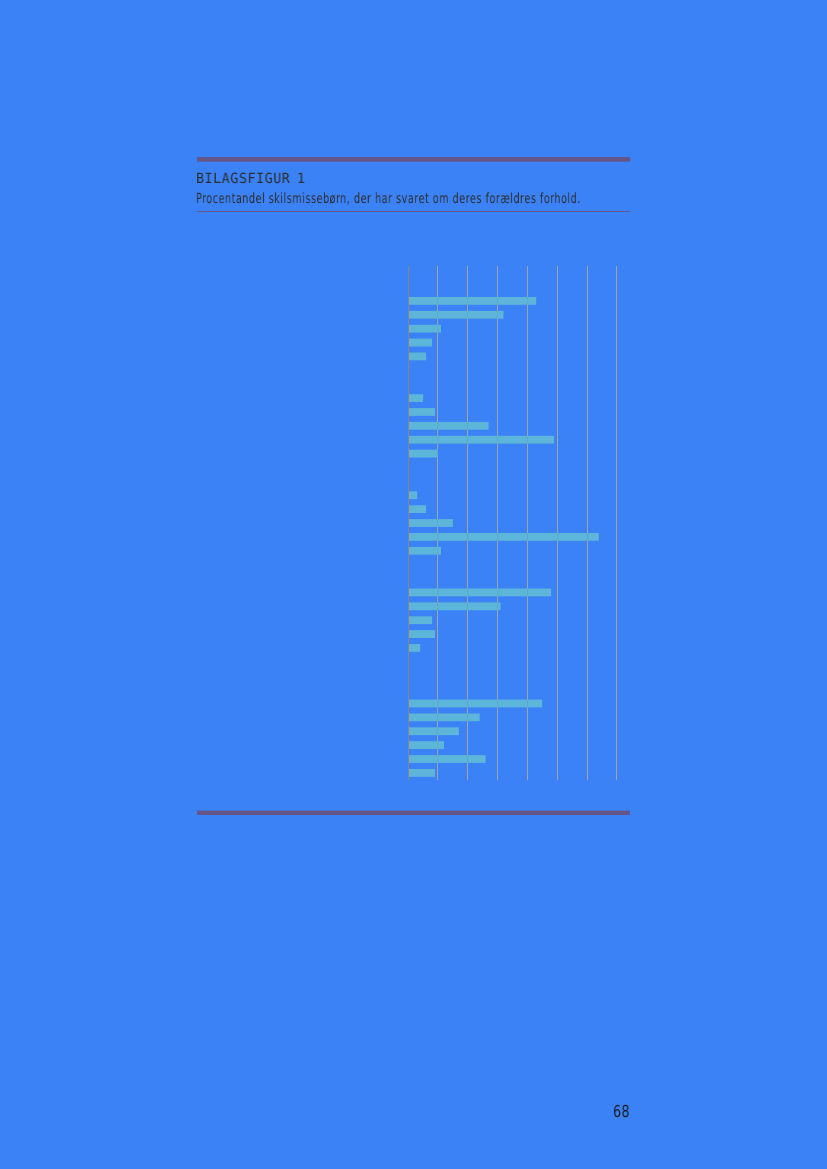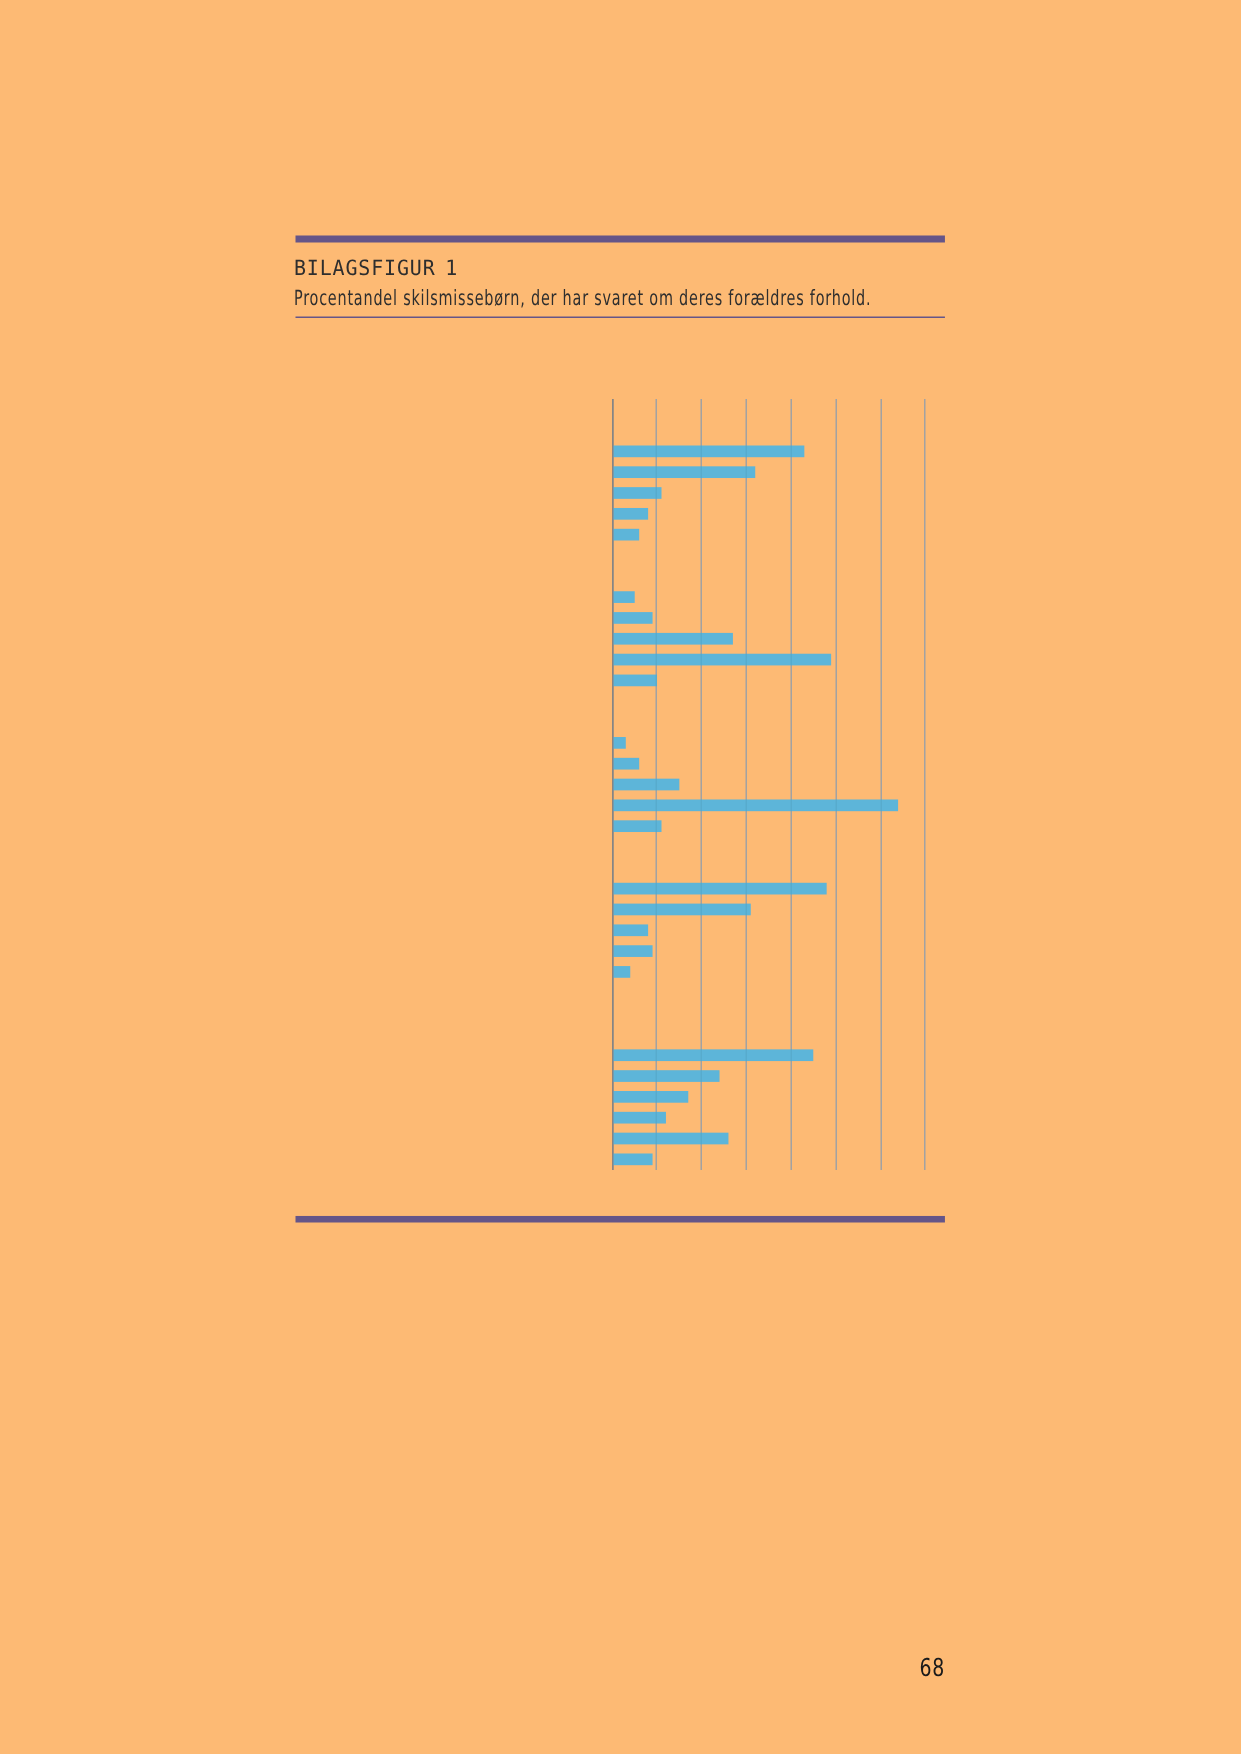--- a/index.html
+++ b/index.html
@@ -1,20 +1,20 @@
 <!DOCTYPE html>
 <html lang="da"><head>
 <meta charset="utf-8">
 <title>BILAGSFIGUR 1</title>
 <style>
   html,body{margin:0;padding:0;background:#ffffff;}
   body{width:827px;height:1169px;
        font-family:"DejaVu Sans Condensed","DejaVu Sans",sans-serif;
        -webkit-font-smoothing:antialiased;text-rendering:geometricPrecision;}
-  .page{position:relative;width:827px;height:1169px;background:#fdba74;overflow:hidden;}
+  .page{position:relative;width:827px;height:1169px;background:#3b82f6;overflow:hidden;}
 
   .deco{position:absolute;left:0;top:0;width:827px;height:1169px;overflow:visible;}
 
   .fig-label{will-change:transform;position:absolute;left:196.3px;top:172.1px;
     font-family:"DejaVu Sans Mono",monospace;font-size:14px;letter-spacing:0.6px;word-spacing:-2.2px;
     color:#2e2e2e;white-space:nowrap;display:inline-block;
     transform:scaleX(0.95);transform-origin:left top;line-height:1;}
 
   .fig-sub{will-change:transform;position:absolute;left:196.3px;top:191.9px;
     font-family:"DejaVu Sans Condensed","DejaVu Sans",sans-serif;font-size:14px;

